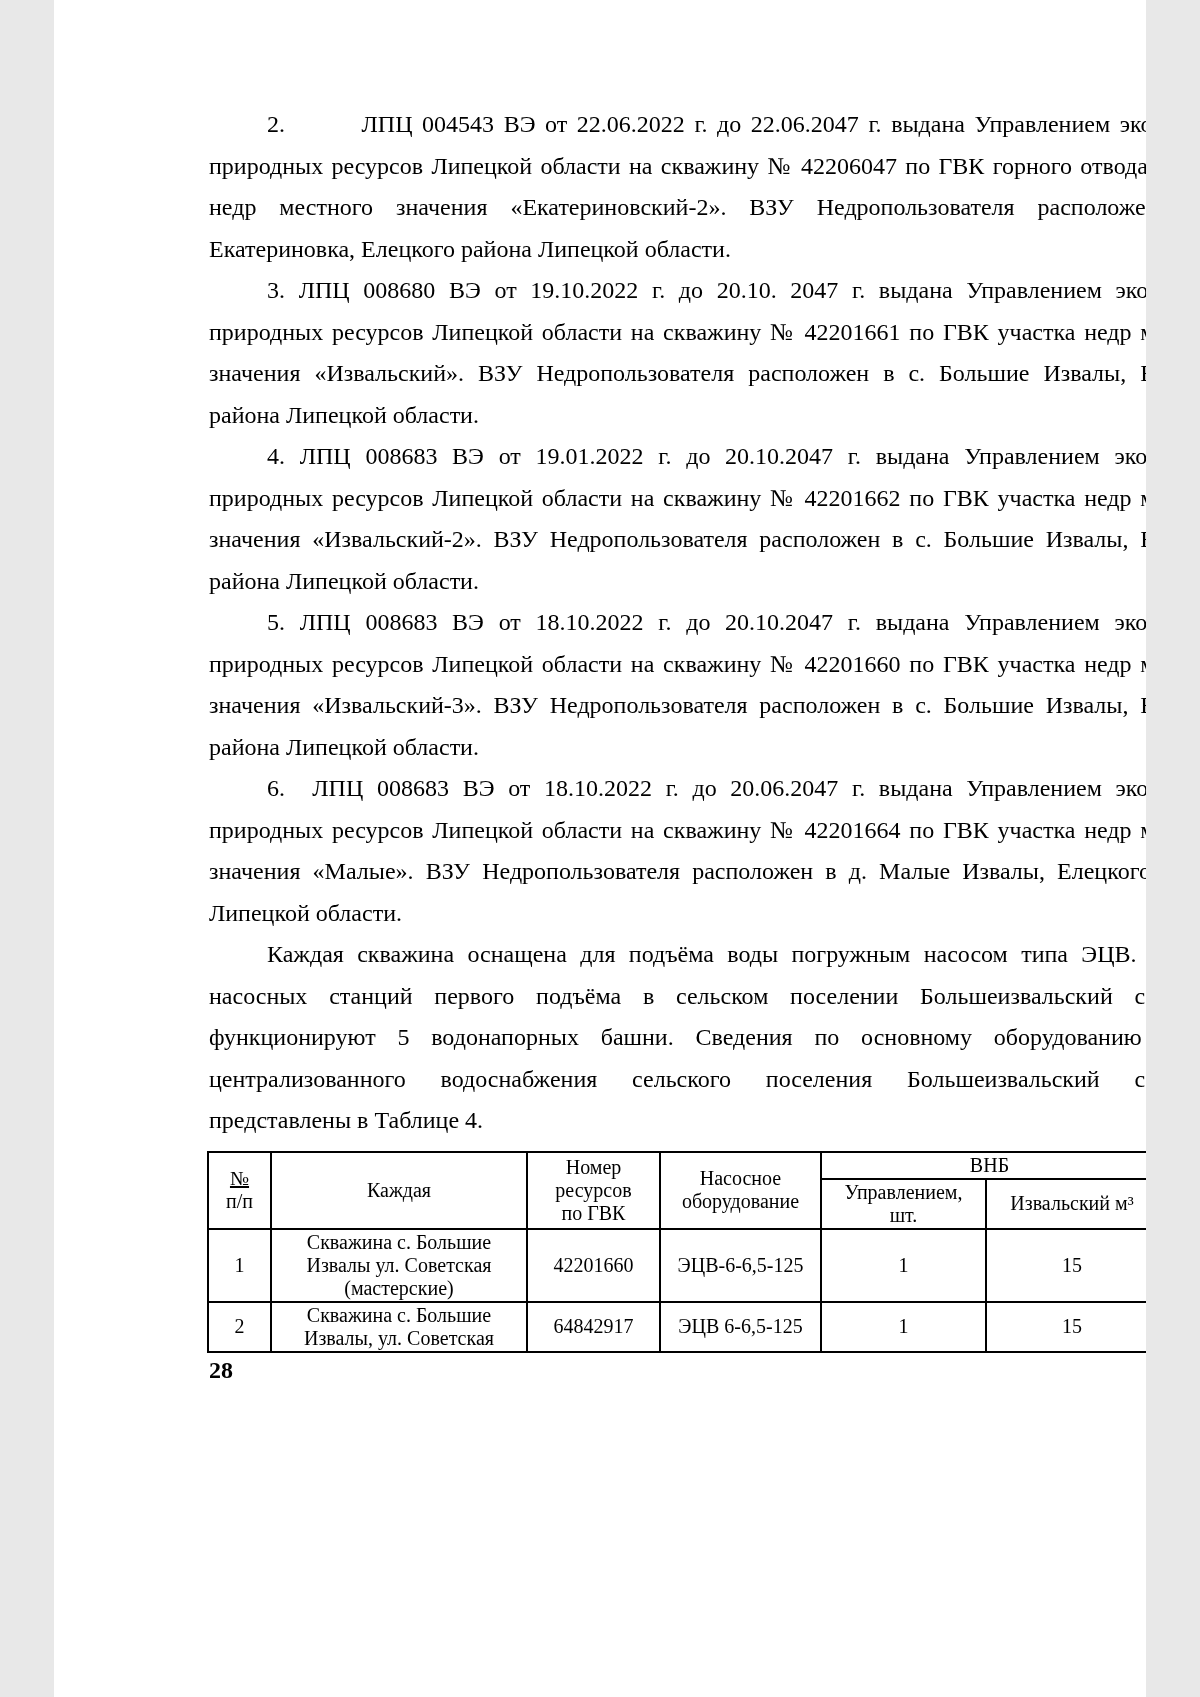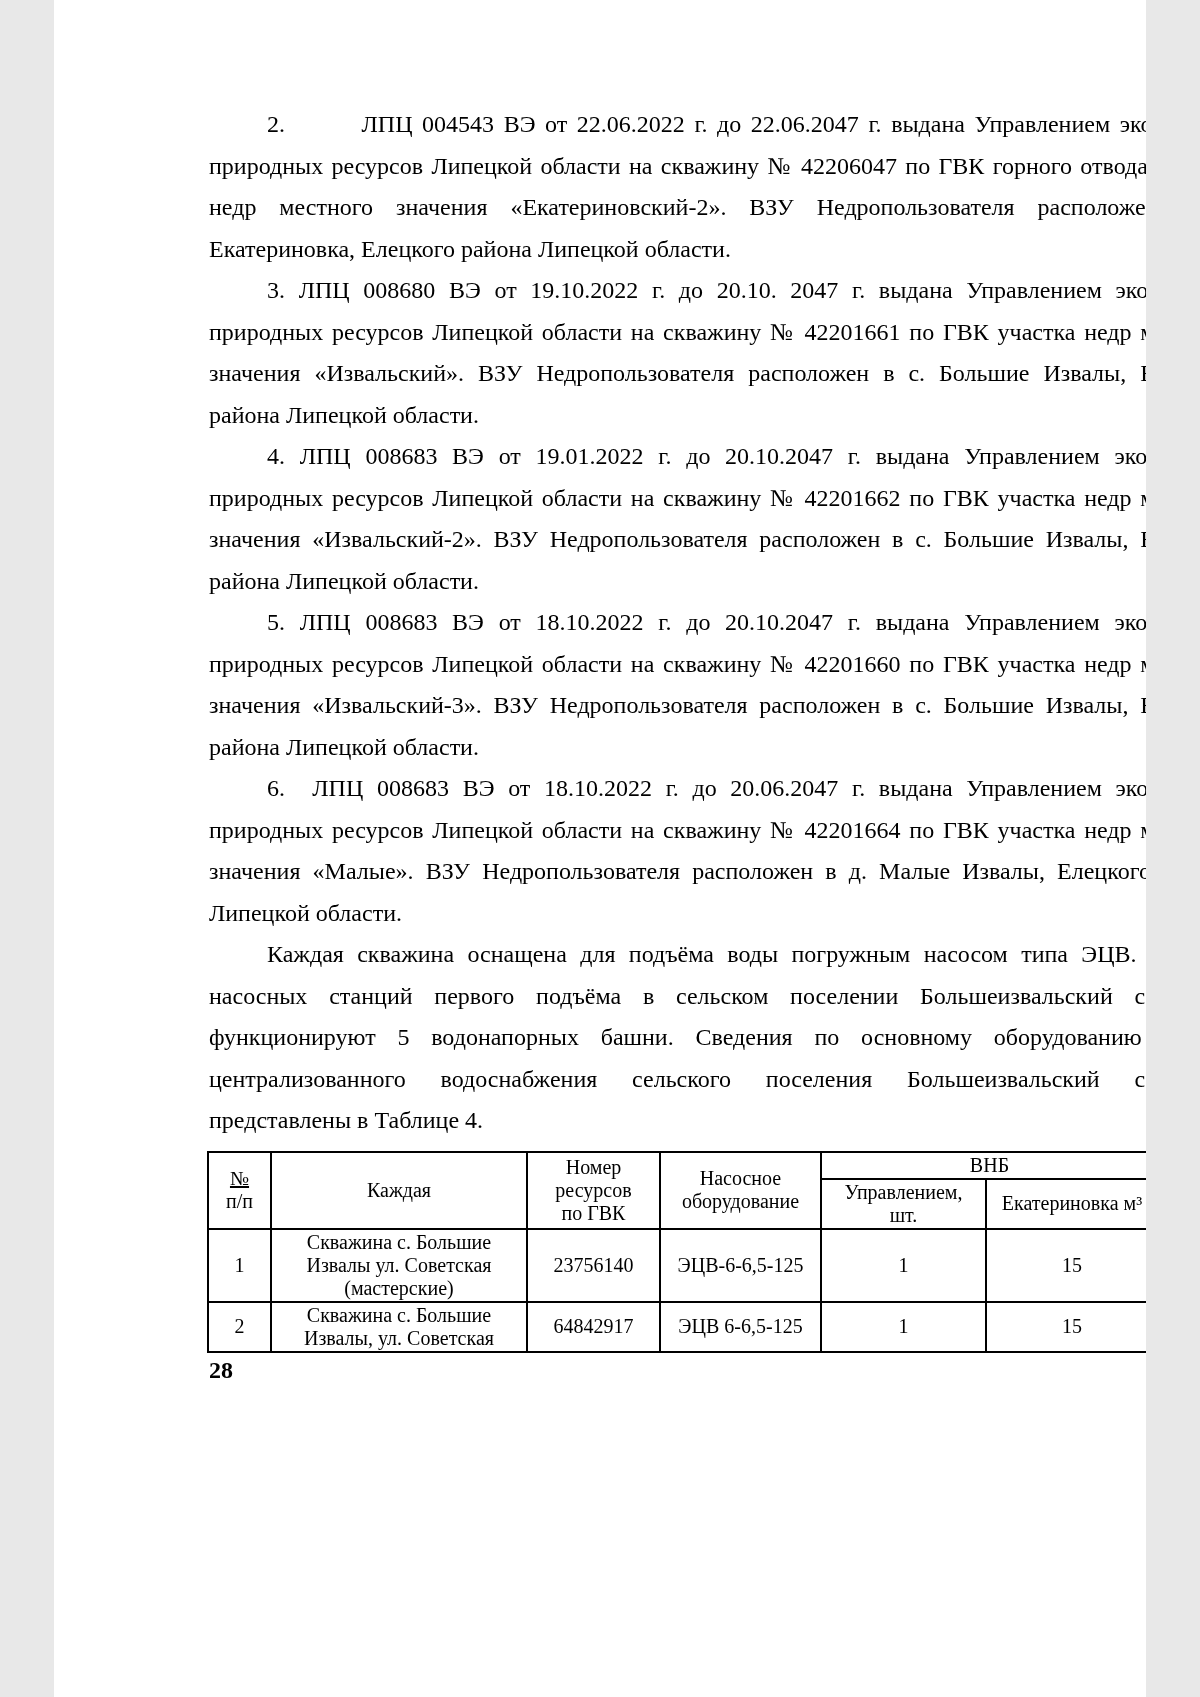--- a/index.html
+++ b/index.html
@@ -99,28 +99,28 @@
           <td rowspan="2" class="pre">Номер
 ресурсов
 по ГВК</td>
           <td rowspan="2" class="pre">Насосное
 оборудование</td>
           <td colspan="2">ВНБ</td>
         </tr>
         <tr class="subhead-row">
           <td class="pre">Управлением,
 шт.</td>
-          <td>Екатериновка м³</td>
+          <td>Извальский м³</td>
         </tr>
         <tr class="data-row-1">
           <td>1</td>
           <td class="cell-object pre">Скважина с. Большие
 Извалы ул. Советская
 (мастерские)</td>
-          <td>23756140</td>
+          <td>42201660</td>
           <td>ЭЦВ-6-6,5-125</td>
           <td>1</td>
           <td>15</td>
         </tr>
         <tr class="data-row-2">
           <td>2</td>
           <td class="cell-object pre">Скважина с. Большие
 Извалы, ул. Советская</td>
           <td>64842917</td>
           <td>ЭЦВ 6-6,5-125</td>

